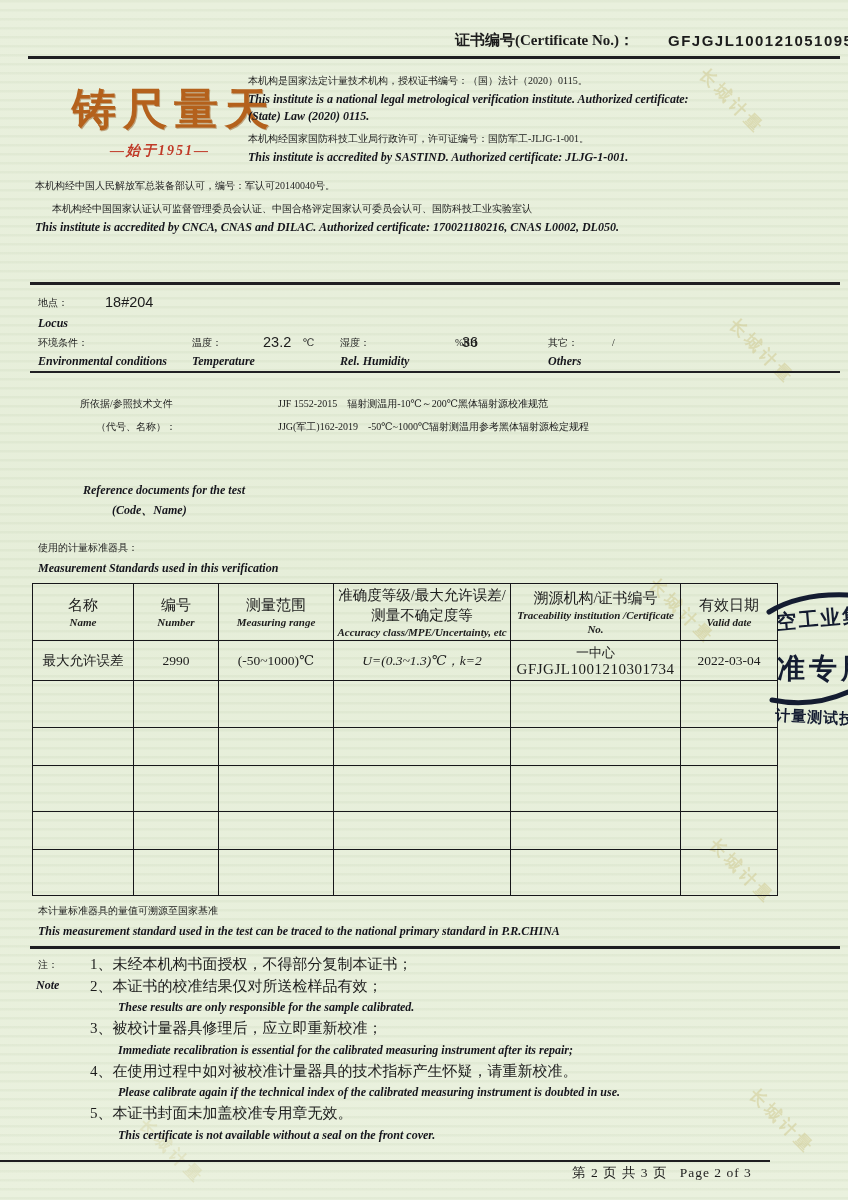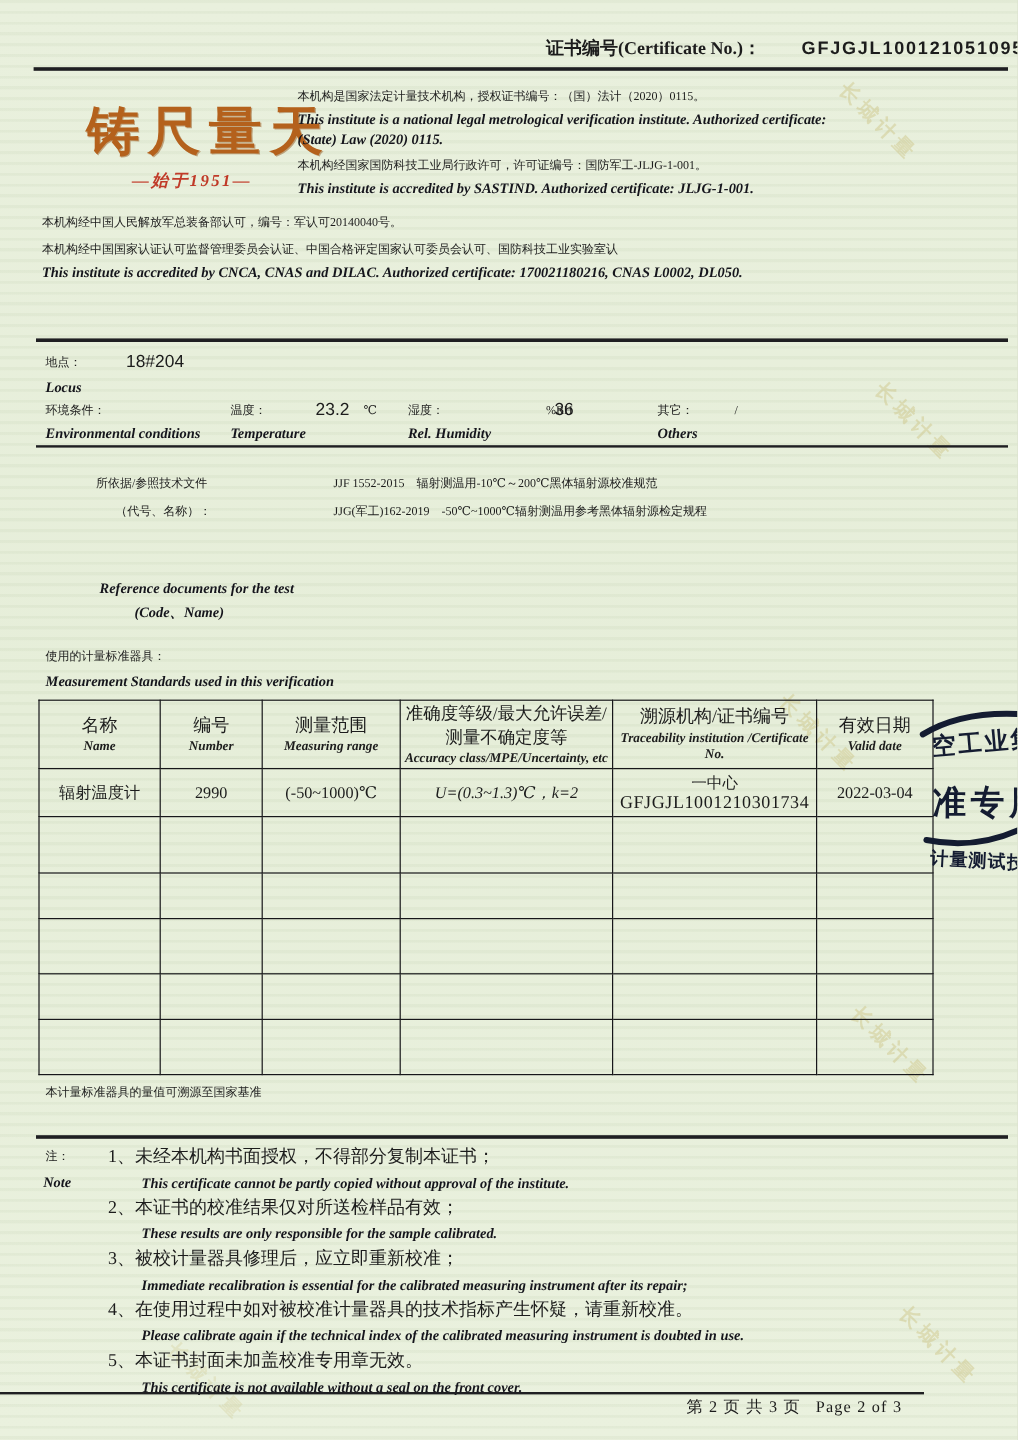--- a/index.html
+++ b/index.html
@@ -57,21 +57,21 @@
   <div class="abs" style="left:248px;top:70px;width:592px;">
     <div class="cn">本机构是国家法定计量技术机构，授权证书编号：（国）法计（2020）0115。</div>
     <div class="en">This institute is a national legal metrological verification institute.  Authorized certificate:</div>
     <div class="en">(State) Law (2020) 0115.</div>
     <div class="cn" style="margin-top:3px;">本机构经国家国防科技工业局行政许可，许可证编号：国防军工-JLJG-1-001。</div>
     <div class="en">This institute is accredited by SASTIND. Authorized certificate: JLJG-1-001.</div>
   </div>
 
   <div class="abs" style="left:35px;top:175px;width:790px;">
     <div class="cn">本机构经中国人民解放军总装备部认可，编号：军认可20140040号。</div>
-    <div class="cn" style="margin-top:2px;">本机构经中国国家认证认可监督管理委员会认证、中国合格评定国家认可委员会认可、国防科技工业实验室认</div>
+    <div class="cn" style="margin-top:2px;margin-left:17px;">本机构经中国国家认证认可监督管理委员会认证、中国合格评定国家认可委员会认可、国防科技工业实验室认</div>
     <div class="en">This institute is accredited by CNCA, CNAS and DILAC. Authorized certificate: 170021180216, CNAS L0002, DL050.</div>
   </div>
 
   <div class="abs rule" style="left:30px;top:282px;width:810px;height:3px;"></div>
 
   <div class="abs cn" style="left:38px;top:292px;">地点：</div>
   <div class="abs cn" style="left:105px;top:292px;font-family:'Liberation Sans','DejaVu Sans',sans-serif;font-size:14.5px;">18#204</div>
   <div class="abs en" style="left:38px;top:315px;">Locus</div>
 
   <div class="abs cn" style="left:38px;top:332px;">环境条件：</div>
@@ -129,21 +129,21 @@
       <th>
             <span class="cnh">溯源机构/证书编号</span>
             <span class="enh">Traceability institution /Certificate No.</span>
           </th>
       <th>
             <span class="cnh">有效日期</span>
             <span class="enh">Valid date</span>
           </th>
     </tr>
     <tr style="height:40px">
-      <td class="cell">辐射温度计</td>
+      <td class="cell">最大允许误差</td>
       <td class="cell">2990</td>
       <td class="cell">(-50~1000)℃</td>
       <td class="cell" style="font-style:italic">U=(0.3~1.3)℃，k=2</td>
       <td class="cell">
         <span style="display:block;font-size:13px;line-height:16px;">一中心</span>
         <span style="display:block;font-size:15px;line-height:16px;letter-spacing:0.5px;">GFJGJL1001210301734</span>
       </td>
       <td class="cell">2022-03-04</td>
     </tr>
     <tr style="height:47px">
@@ -183,27 +183,27 @@
           <td></td>
           <td></td>
           <td></td>
           <td></td>
           <td></td>
         </tr>
   </tbody>
     </table>
 
   <div class="abs cn" style="left:38px;top:900px;">本计量标准器具的量值可溯源至国家基准</div>
+  <div class="abs en" style="left:38px;top:923px;">This measurement standard used in the test can be traced to the national primary standard in P.R.CHINA</div>
   <div class="abs rule" style="left:30px;top:946px;width:810px;height:2.5px;"></div>
 
   <div class="abs cn" style="left:38px;top:954px;">注：</div>
   <div class="abs en" style="left:36px;top:977px;">Note</div>
   <div class="abs" style="left:90px;top:954px;width:710px;">
     <div class="notes-item-cn">1、未经本机构书面授权，不得部分复制本证书；</div>
-    <div class="notes-item-en">This certificate cannot be partly copied without approval of the institute.</div>
     <div class="notes-item-cn">2、本证书的校准结果仅对所送检样品有效；</div>
     <div class="notes-item-en">These results are only responsible for the sample calibrated.</div>
     <div class="notes-item-cn">3、被校计量器具修理后，应立即重新校准；</div>
     <div class="notes-item-en">Immediate recalibration is essential for the calibrated measuring instrument after its repair;</div>
     <div class="notes-item-cn">4、在使用过程中如对被校准计量器具的技术指标产生怀疑，请重新校准。</div>
     <div class="notes-item-en">Please calibrate again if the technical index of the calibrated measuring instrument is doubted in use.</div>
     <div class="notes-item-cn">5、本证书封面未加盖校准专用章无效。</div>
     <div class="notes-item-en">This certificate is not available without a seal on the front cover.</div>
   </div>
 

